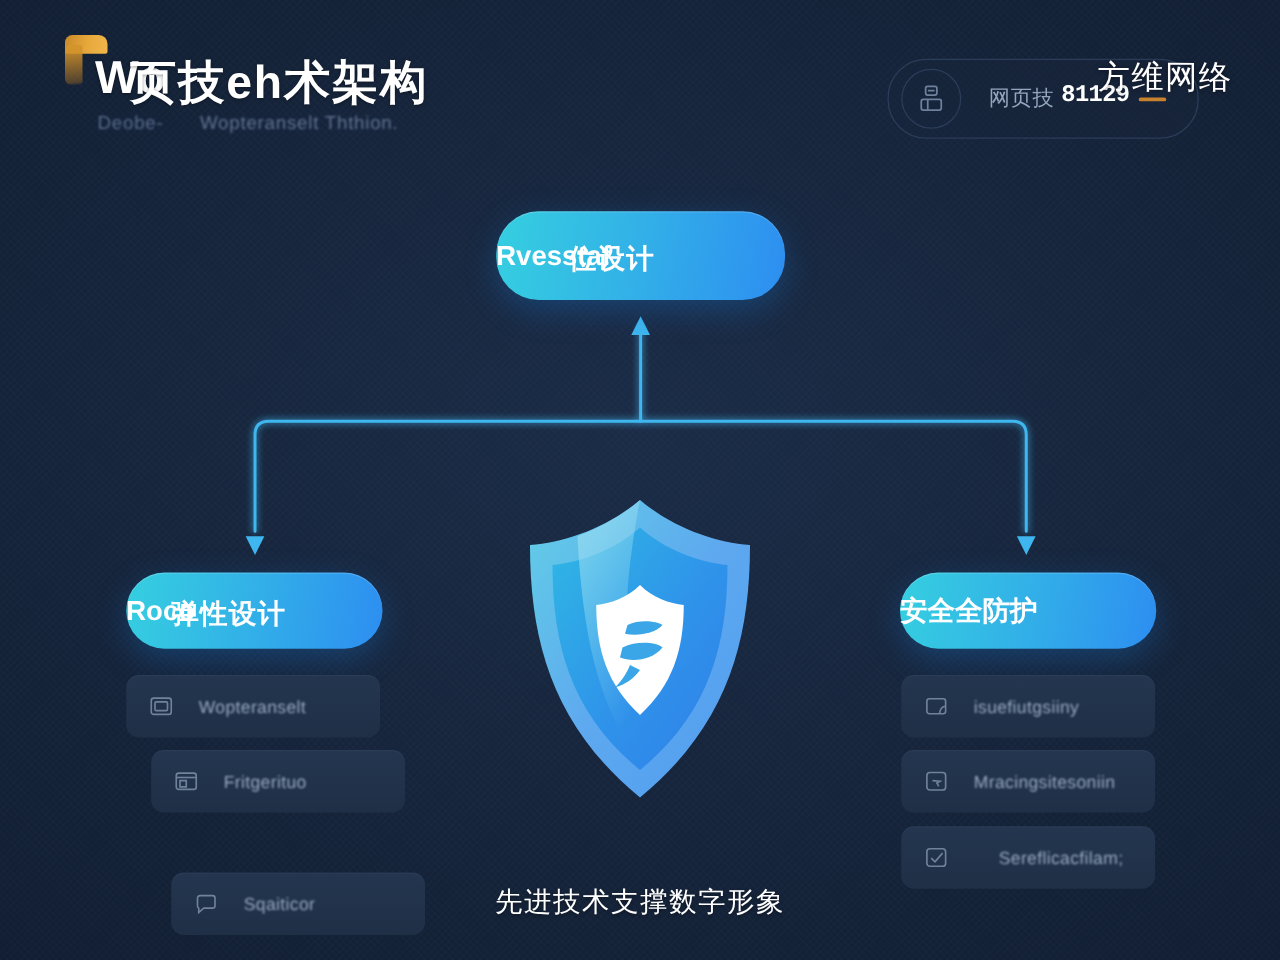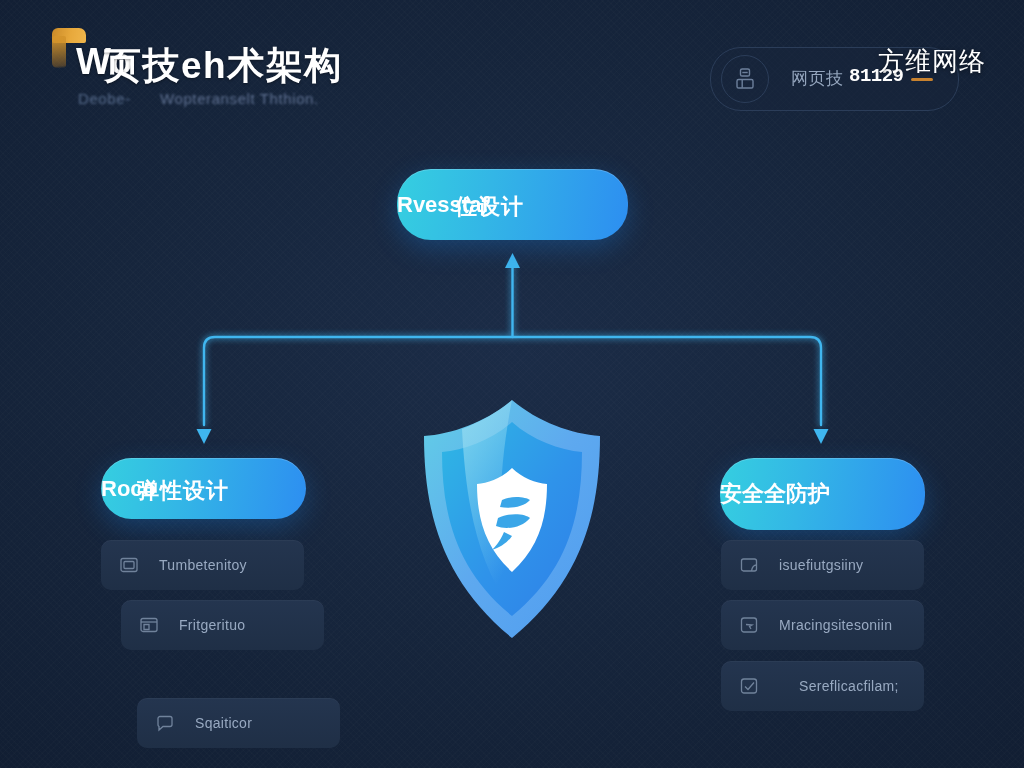--- a/index.html
+++ b/index.html
@@ -199,21 +199,21 @@
   #node-left {
     left: 101px;
     top: 458px;
     width: 205px;
     height: 61px;
   }
   #node-right {
     left: 720px;
     top: 458px;
     width: 205px;
-    height: 72px;
+    height: 61px;
   }
 
   
   .feature {
     position: absolute;
     width: 203px;
     height: 50px;
     border-radius: 10px;
     background: linear-gradient(180deg, #24354f 0%, #1f2f46 100%);
     box-shadow: inset 0 1px 0 rgba(255,255,255,0.035);
@@ -341,21 +341,21 @@
     </div>
   </div>
 
   <div class="feature" style="left:101px; top:540px;">
     <span class="f-icon">
       <svg width="20" height="20" viewBox="0 0 20 20" fill="none" stroke="#8fa2bb" stroke-width="1.3">
         <rect x="2" y="3.5" width="16" height="13" rx="2"></rect>
         <rect x="5" y="6.5" width="10" height="7" rx="1"></rect>
       </svg>
     </span>
-    <span class="f-label">Tumbetenitoy</span>
+    <span class="f-label">Wopteranselt</span>
   </div>
   <div class="feature" style="left:101px; top:600px;margin-left:20px;">
     <span class="f-icon">
       <svg width="20" height="20" viewBox="0 0 20 20" fill="none" stroke="#8fa2bb" stroke-width="1.3">
         <rect x="2" y="3.5" width="16" height="13" rx="2"></rect>
         <path d="M5 9.5 h5 v5 h-5 z"></path>
         <line x1="2" y1="7" x2="18" y2="7"></line>
       </svg>
     </span>
     <span class="f-label">Fritgerituo</span>
@@ -418,14 +418,15 @@
       <path d="M100 4 C 74 26 40 38 12 40 C 12 120 32 186 100 242 C 168 186 188 120 188 40 C 160 38 126 26 100 4 Z" fill="url(#shOuter)"></path>
       <path d="M100 26 C 80 44 52 54 30 56 C 30 122 46 176 100 220 C 154 176 170 122 170 56 C 148 54 120 44 100 26 Z" fill="url(#shInner)"></path>
       <path d="M100 4 C 86 16 68 26 50 33 C 54 110 66 168 100 214 C 88 160 82 96 100 4 Z" fill="url(#shHi)"></path>
       <path d="M100 72 C 90 82 76 87 65 88 C 65 124 74 152 100 176 C 126 152 135 124 135 88 C 124 87 110 82 100 72 Z" fill="#ffffff"></path>
       <path d="M90 104 C 100 99 114 101 118 104 C 112 111 98 113 88 111 Z" fill="#3aa6e8"></path>
       <path d="M86 122 C 98 116 114 118 118 122 C 110 132 94 134 84 130 Z" fill="#3aa6e8"></path>
       <path d="M92 136 C 88 146 82 152 80 154 C 88 152 96 146 100 140 Z" fill="#3aa6e8"></path>
     </svg>
   </div>
 
+  <div class="caption">先进技术支撑数字形象</div>
 
 </div>
 
 </body></html>

